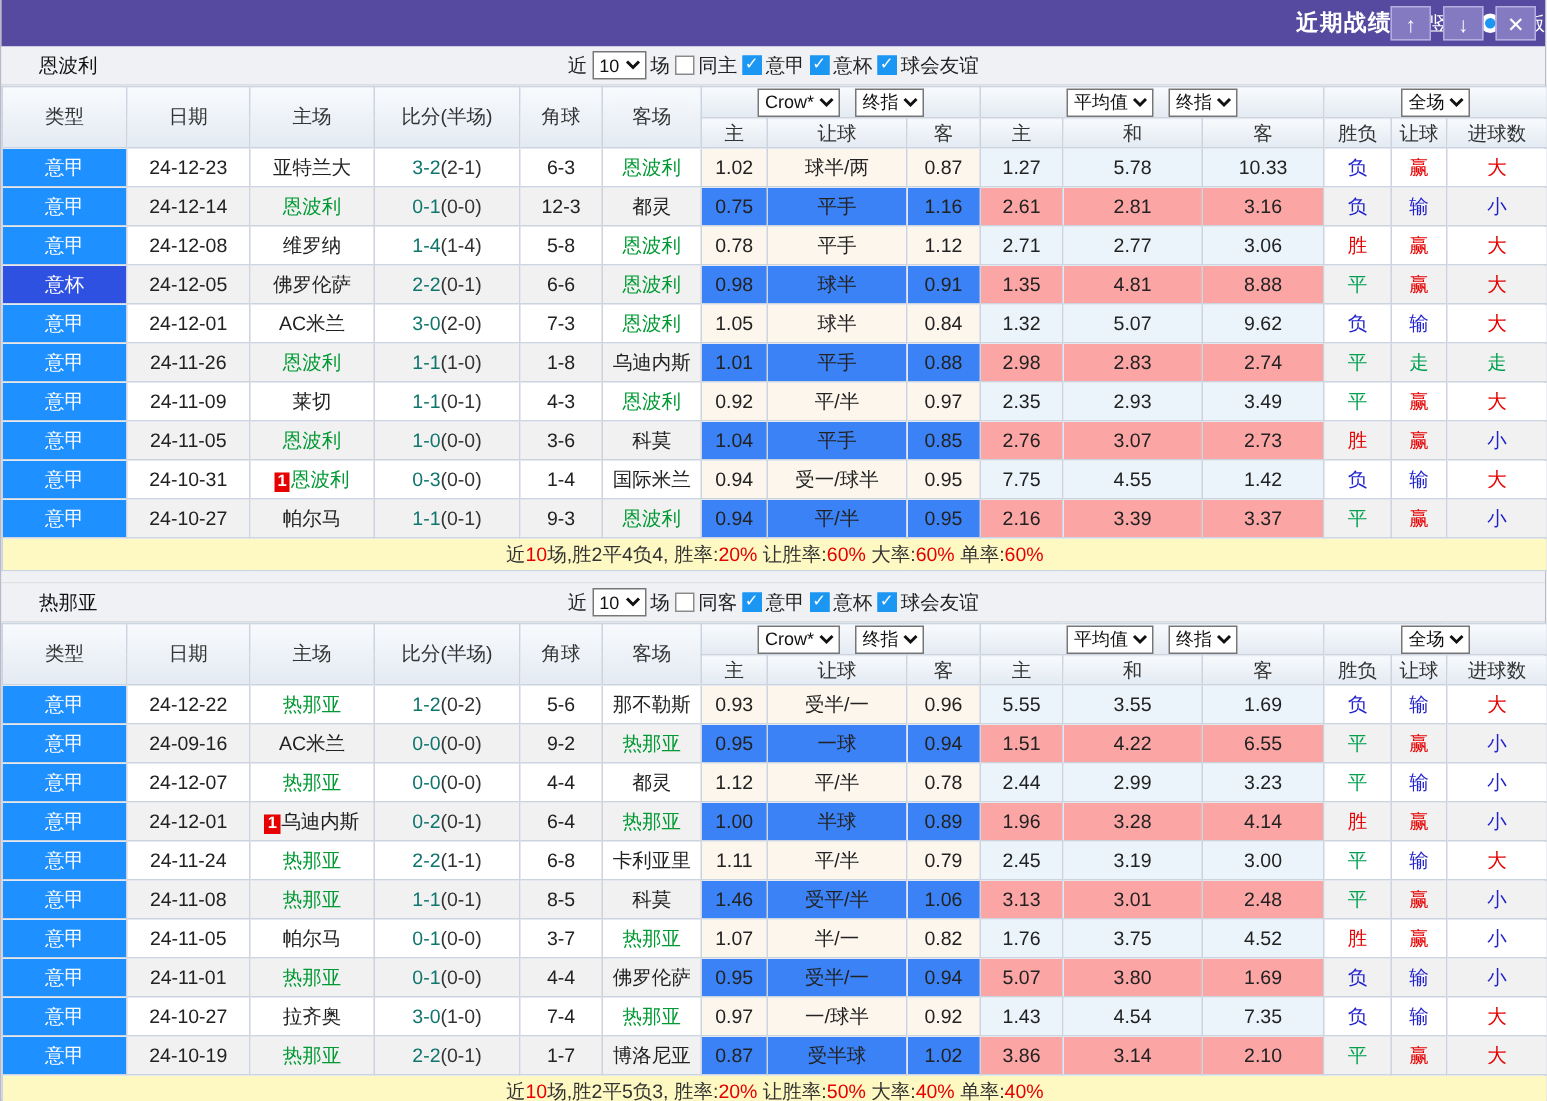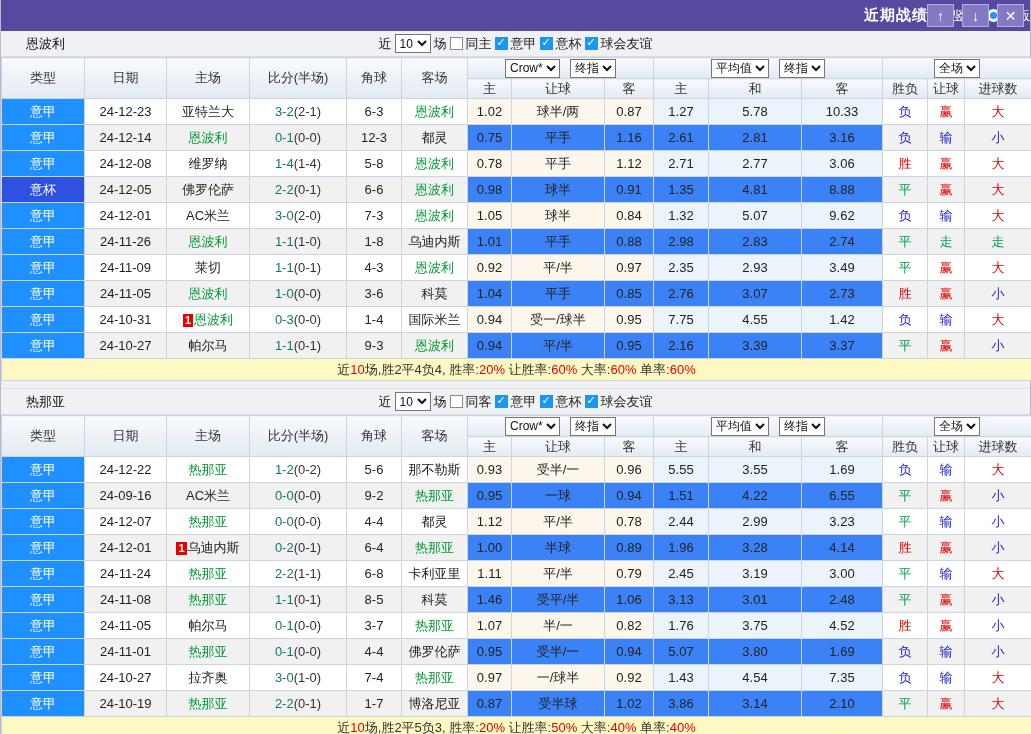--- a/index.html
+++ b/index.html
@@ -39,21 +39,21 @@
   th, td { border: 1px solid #ccd4df; text-align: center; overflow: hidden; white-space: nowrap;
     font-size: 13px; font-weight: normal; color: #222; }
   thead th { background: linear-gradient(#f8fafd, #e3eaf2); height: 20px; color: #333; }
   thead tr.dd-row th { height: 21px; border-bottom: none; }
   thead th[rowspan] { height: 41px; }
   tbody td { height: 26px; background: #fff; }
   tr.stripe td { background: #f1f1f1; }
   td.cream { background: #fcf6ec; }
   tr.stripe td.cream { background: #3b82f6; }
   td.lblue { background: #eaf4fa; }
-  tr.stripe td.lblue { background: #3b82f6; }
+  tr.stripe td.lblue { background: #fca5a5; }
   td.league-cell { color: #fff; }
   .focus-team { color: #009933; }
   .badge { display: inline-block; background: #e60000; color: #fff; font-size: 11px;
     line-height: 13px; padding: 0 2px; margin-right: 1px; font-weight: bold; }
   .ft { color: #0f766e; }
   .ht { color: #333; }
   td.res-red { color: #e60000; }
   td.res-blue { color: #2222cc; }
   td.res-green { color: #00a050; }
   td.summary-cell { height: 22px; font-size: 13px; color: #333; background: #fef9c3; }

